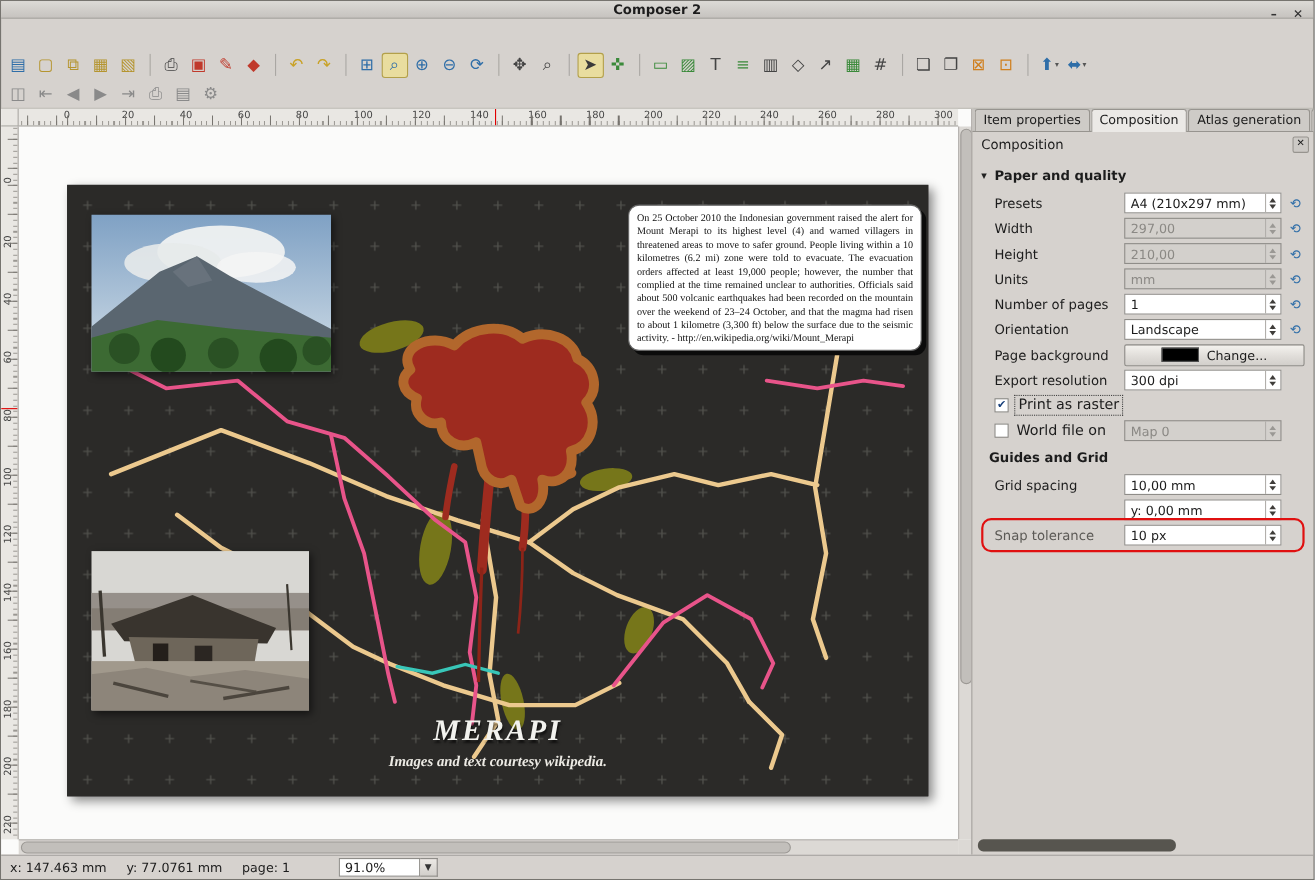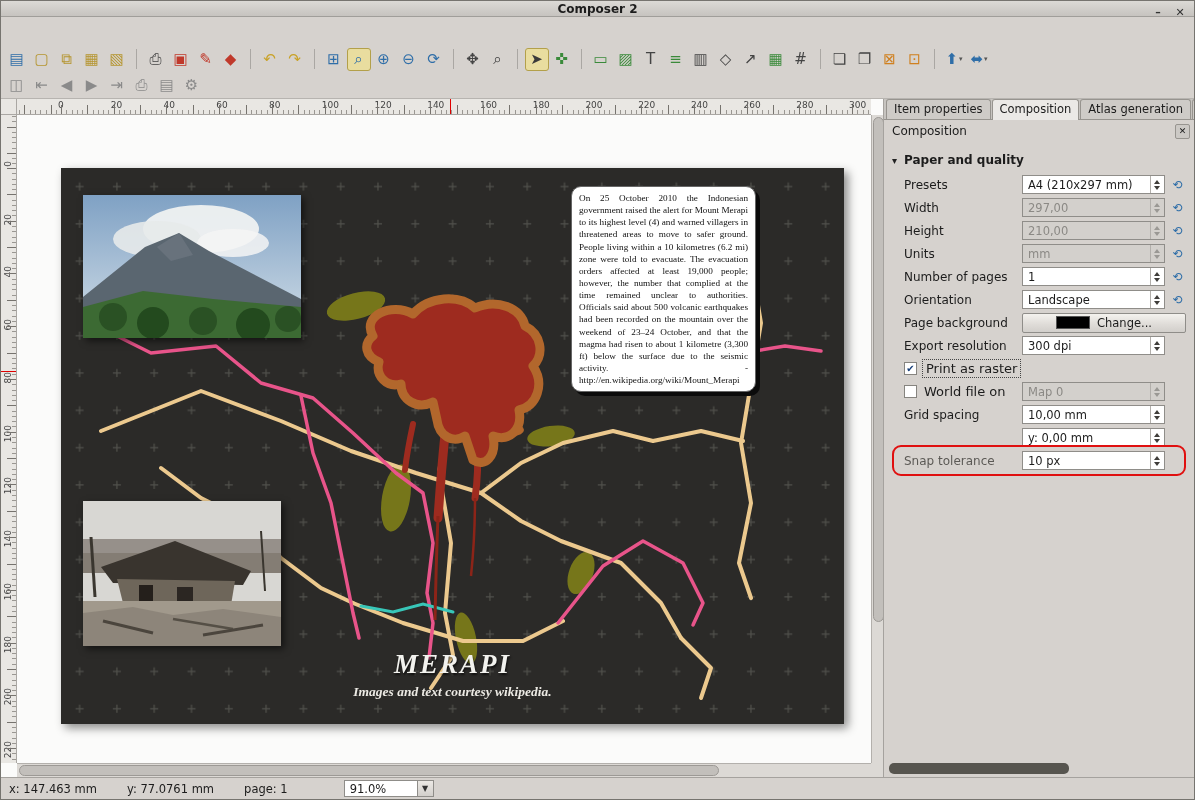--- a/index.html
+++ b/index.html
@@ -29,21 +29,21 @@
 .hmark{position:absolute;top:0;bottom:0;width:1px;background:#e00000;left:433px}
 .vruler{position:absolute;top:16px;left:0;width:16px;bottom:14px;background:#e9e7e3;border-right:1px solid #aaa7a3;z-index:4;overflow:hidden}
 .vruler::before{content:"";position:absolute;top:0;bottom:0;right:0;width:4px;background:repeating-linear-gradient(180deg,#9a9792 0 1px,transparent 1px 5.274px);background-position-y:53px}
 .vruler::after{content:"";position:absolute;top:0;bottom:0;right:0;width:9px;background:repeating-linear-gradient(180deg,#76736e 0 1px,transparent 1px 26.37px);background-position-y:53px}
 .vlabel{position:absolute;left:2px;font-size:9px;color:#444;writing-mode:vertical-rl;transform:rotate(180deg)}
 .vmark{position:absolute;left:0;right:0;height:1px;background:#e00000;top:256px}
 .canvas{position:absolute;top:16px;left:16px;right:14px;bottom:14px;overflow:hidden;background:#fbfbfa}
 .page{position:absolute;left:44px;top:53px;width:783px;height:556px;background:#2b2a28;box-shadow:4px 4px 9px rgba(0,0,0,.45)}
 .map{position:absolute;left:0;top:0}
 .photo{position:absolute;box-shadow:3px 3px 7px rgba(0,0,0,.55);line-height:0}
-.bubble{position:absolute;left:510px;top:18px;width:185px;background:#fff;border:1px solid #666;border-radius:10px;box-shadow:4px 4px 0 #0b0b0b;padding:5px 7px;font-family:"Liberation Serif","DejaVu Serif",serif;font-size:9.2px;line-height:1.32;text-align:justify;color:#111}
+.bubble{position:absolute;left:510px;top:18px;width:267px;background:#fff;border:1px solid #666;border-radius:10px;box-shadow:4px 4px 0 #0b0b0b;padding:5px 7px;font-family:"Liberation Serif","DejaVu Serif",serif;font-size:9.2px;line-height:1.32;text-align:justify;color:#111}
 .poster-title{position:absolute;left:0;width:783px;top:481px;text-align:center;font-family:"Liberation Serif","DejaVu Serif",serif;font-style:italic;font-weight:bold;font-size:27px;letter-spacing:2px;color:#f2f2ee;text-shadow:1px 2px 2px rgba(0,0,0,.6)}
 .poster-sub{position:absolute;left:0;width:783px;top:516px;text-align:center;font-family:"Liberation Serif","DejaVu Serif",serif;font-style:italic;font-weight:bold;font-size:13.5px;color:#eceae4}
 .vscroll{position:absolute;top:16px;right:0;width:14px;bottom:14px;background:#dcd9d5;border-left:1px solid #b3b0ac}
 .vscroll .thumb{position:absolute;left:1px;right:1px;top:2px;height:78%;background:#c2bfbb;border:1px solid #9c9995;border-radius:6px}
 .hscroll{position:absolute;left:16px;bottom:0;right:14px;height:14px;background:#dcd9d5;border-top:1px solid #b3b0ac}
 .hscroll .thumb{position:absolute;top:1px;bottom:1px;left:2px;width:82%;background:#c2bfbb;border:1px solid #9c9995;border-radius:6px}
 .scorner{position:absolute;right:0;bottom:0;width:14px;height:14px;background:#dcd9d5}
 .panel{position:absolute;top:0;bottom:0;right:0;width:311px;background:#d6d2ce;border-left:1px solid #a5a29e}
 .ptabs{display:flex;align-items:flex-end;height:21px;background:#c7c4c0;border-bottom:1px solid #97948f;padding:2px 0 0 2px}
 .ptab{font-size:11.5px;padding:2px 7px 3px;background:#cecbc7;border:1px solid #97948f;border-bottom:none;border-radius:3px 3px 0 0;margin-right:1px;white-space:nowrap}
@@ -68,21 +68,21 @@
 .ovr{flex:none;width:17px;text-align:center;font-size:12px;color:#2f6ea8}
 .ovr.empty{visibility:hidden}
 .btn{flex:1;height:20px;background:linear-gradient(#f4f2ee,#dedbd7 60%,#d2cfcb);border:1px solid #8f8d89;border-radius:2px;display:flex;align-items:center;justify-content:center;gap:7px;font-size:11.5px}
 .swatch{width:34px;height:13px;background:#000;border:1px solid #555}
 .cb{flex:none;width:13px;height:13px;background:#fff;border:1px solid #86847f;display:flex;align-items:center;justify-content:center;font-size:10px;color:#173f7a;margin-right:7px}
 .cblabel{font-size:13px}
 .cblabel.focus{outline:1px dotted #444;outline-offset:1px;padding:0 2px}
 .redbox{position:absolute;left:2px;right:0;top:-4px;bottom:-4px;border:2px solid #e01010;border-radius:9px;pointer-events:none}
 .panel-hscroll{position:absolute;left:3px;right:16px;bottom:3px;height:11px}
 .panel-hscroll .thumb{position:absolute;left:2px;top:0;bottom:0;width:62%;background:#57554f;border-radius:5px}
-.statusbar{position:absolute;left:0;right:0;bottom:0;height:22px;background:#d6d2ce;border-top:1px solid #a5a29e;display:flex;align-items:center;padding:0 8px;font-size:11.5px;gap:30px}
+.statusbar{position:absolute;left:0;right:0;bottom:0;height:22px;background:#d6d2ce;border-top:1px solid #a5a29e;display:flex;align-items:center;padding:0 8px;font-size:11.5px;gap:18px}
 .zoombox{display:flex;align-items:center;margin-left:26px}
 .zfield{width:74px;height:17px;background:#fff;border:1px solid #8f8d89;font-size:11.5px;display:flex;align-items:center;padding:0 5px}
 .zdd{width:16px;height:17px;border:1px solid #8f8d89;border-left:none;background:linear-gradient(#ece9e5,#d2cfcb);display:flex;align-items:center;justify-content:center;font-size:8px;color:#333}
 </style>
 </head>
 <body>
 
 <div class="window">
 
   <div class="titlebar">
@@ -597,20 +597,24 @@
                 <span class="ftext">Map 0</span>
                 <span class="spin">
                   <i class="au"></i>
                   <i class="ad"></i>
                 </span>
               </span>
             <span class="ovr empty">⟲</span>
           </span>
         </div>
 
+        <div class="sechead">
+          <span class="exp"></span>
+          <span>Guides and Grid</span>
+        </div>
 
         <div class="prow">
           <span class="plabel">Grid spacing</span>
           <span class="pcontrol">
             <span class="field">
                 <span class="ftext">10,00 mm</span>
                 <span class="spin">
                   <i class="au"></i>
                   <i class="ad"></i>
                 </span>

